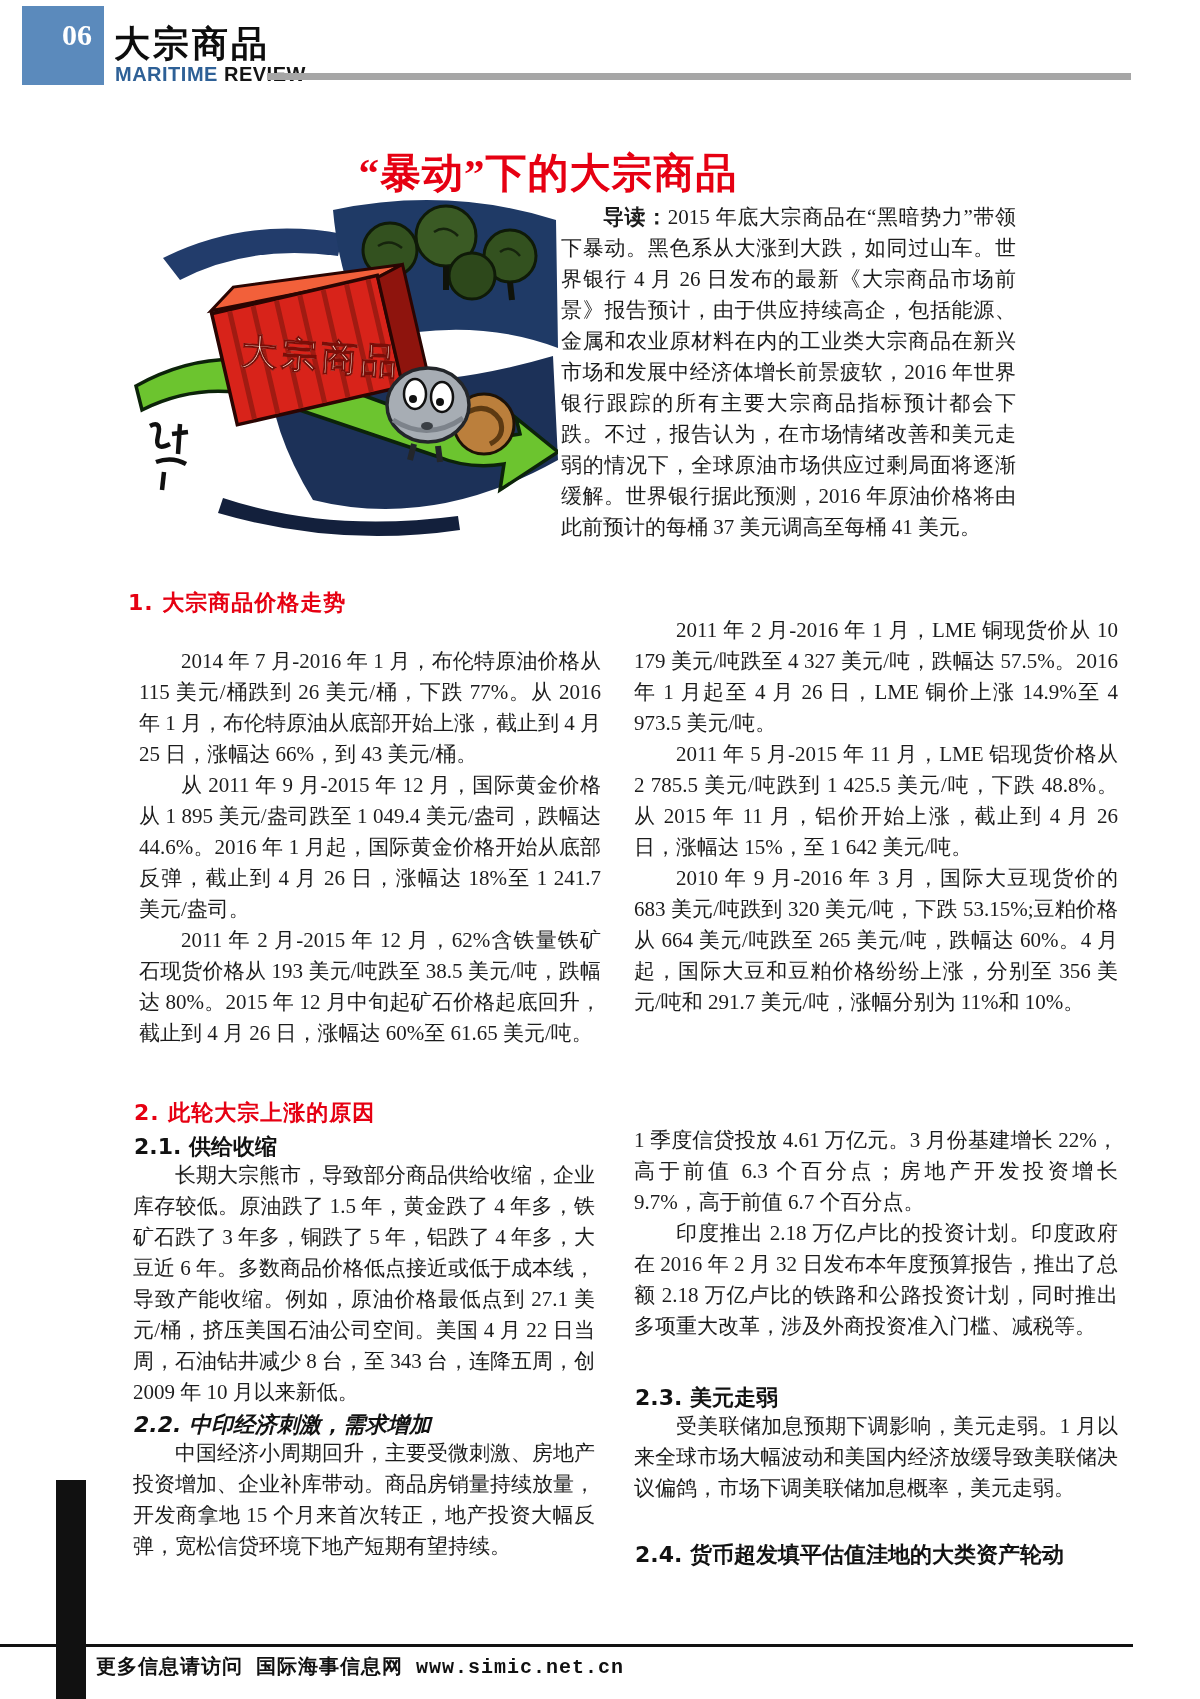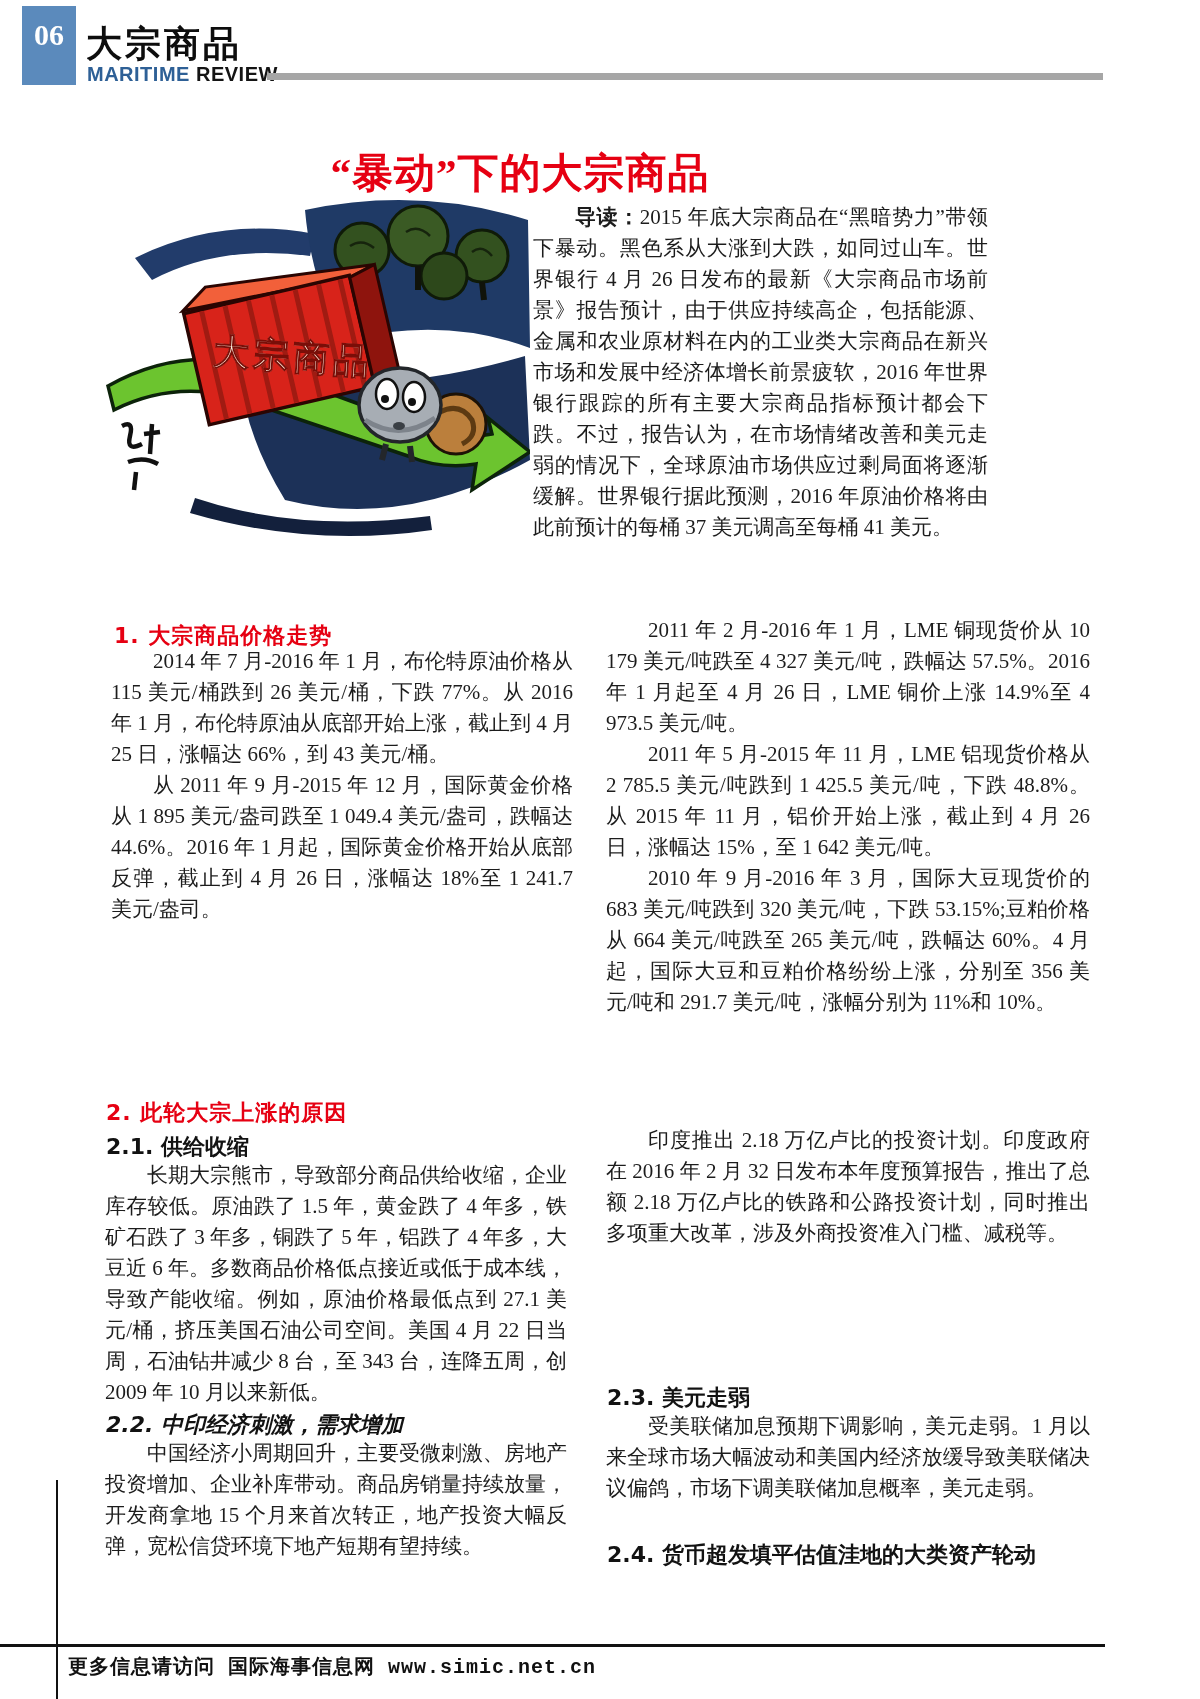--- a/index.html
+++ b/index.html
@@ -1,18 +1,18 @@
 <!DOCTYPE html>
 <html><head>
 <meta charset="utf-8">
 <style>
   html,body{margin:0;padding:0;background:#fff;}
   .page{position:relative;width:1200px;height:1699px;background:#ffffff;overflow:hidden;
         font-family:"Liberation Serif","DejaVu Serif",serif;color:#1c1c1c;}
-  .abs{position:absolute;}
+  .abs{position:absolute;padding-left:28px;}
 
   
   .pagenum-box{left:22px;top:6px;width:54px;height:79px;background:#5b8abc;
                color:#fff;font-weight:bold;font-size:30px;text-align:center;line-height:58px;}
   .masthead-cn{left:86px;top:20px;font-size:36px;font-weight:bold;color:#0d0d0d;
                font-family:"Liberation Sans","DejaVu Sans",sans-serif;letter-spacing:3px;}
   .masthead-en{left:87px;top:63px;font-size:20px;font-weight:bold;
                font-family:"Liberation Sans","DejaVu Sans",sans-serif;letter-spacing:0.5px;}
   .masthead-en .blue{color:#2e6096;}
   .masthead-en .black{color:#141414;}
@@ -106,44 +106,46 @@
         <path d="M28,264 Q44,258 58,266"></path>
         <path d="M36,274 L34,292"></path>
       </g>
     </svg>
   </figure>
 
   <div class="abs col lead">
     <p class="noindent" style="text-indent:2em;"><span class="lab">导读：</span><span>2015 年底大宗商品在“黑暗势力”带领下暴动。黑色系从大涨到大跌，如同过山车。世界银行 4 月 26 日发布的最新《大宗商品市场前景》报告预计，由于供应持续高企，包括能源、金属和农业原材料在内的工业类大宗商品在新兴市场和发展中经济体增长前景疲软，2016 年世界银行跟踪的所有主要大宗商品指标预计都会下跌。不过，报告认为，在市场情绪改善和美元走弱的情况下，全球原油市场供应过剩局面将逐渐缓解。世界银行据此预测，2016 年原油价格将由此前预计的每桶 37 美元调高至每桶 41 美元。</span></p>
   </div>
 
-  <div class="abs sec-head" style="left:114px;top:588px;margin-top:33px;">1. 大宗商品价格走势</div>
+  <div class="abs sec-head" style="left:100px;top:588px;">1. 大宗商品价格走势</div>
 
   <div class="abs col" style="left:111px;top:615px;width:462px;margin-top:31px;">
     <p>2014 年 7 月-2016 年 1 月，布伦特原油价格从 115 美元/桶跌到 26 美元/桶，下跌 77%。从 2016 年 1 月，布伦特原油从底部开始上涨，截止到 4 月 25 日，涨幅达 66%，到 43 美元/桶。</p>
     <p>从 2011 年 9 月-2015 年 12 月，国际黄金价格从 1 895 美元/盎司跌至 1 049.4 美元/盎司，跌幅达 44.6%。2016 年 1 月起，国际黄金价格开始从底部反弹，截止到 4 月 26 日，涨幅达 18%至 1 241.7 美元/盎司。</p>
+    <p>2011 年 2 月-2015 年 12 月，62%含铁量铁矿石现货价格从 193 美元/吨跌至 38.5 美元/吨，跌幅达 80%。2015 年 12 月中旬起矿石价格起底回升，截止到 4 月 26 日，涨幅达 60%至 61.65 美元/吨。</p>
   </div>
 
   <div class="abs col" style="left:606px;top:615px;width:484px;">
     <p>2011 年 2 月-2016 年 1 月，LME 铜现货价从 10 179 美元/吨跌至 4 327 美元/吨，跌幅达 57.5%。2016 年 1 月起至 4 月 26 日，LME 铜价上涨 14.9%至 4 973.5 美元/吨。</p>
     <p>2011 年 5 月-2015 年 11 月，LME 铝现货价格从 2 785.5 美元/吨跌到 1 425.5 美元/吨，下跌 48.8%。从 2015 年 11 月，铝价开始上涨，截止到 4 月 26 日，涨幅达 15%，至 1 642 美元/吨。</p>
     <p>2010 年 9 月-2016 年 3 月，国际大豆现货价的 683 美元/吨跌到 320 美元/吨，下跌 53.15%;豆粕价格从 664 美元/吨跌至 265 美元/吨，跌幅达 60%。4 月起，国际大豆和豆粕价格纷纷上涨，分别至 356 美元/吨和 291.7 美元/吨，涨幅分别为 11%和 10%。</p>
   </div>
 
   <div class="abs sec-head" style="left:106px;top:1098px;">2. 此轮大宗上涨的原因</div>
   <div class="abs sub-head" style="left:106px;top:1132px;">2.1. 供给收缩</div>
   <div class="abs col" style="left:105px;top:1160px;width:462px;">
     <p>长期大宗熊市，导致部分商品供给收缩，企业库存较低。原油跌了 1.5 年，黄金跌了 4 年多，铁矿石跌了 3 年多，铜跌了 5 年，铝跌了 4 年多，大豆近 6 年。多数商品价格低点接近或低于成本线，导致产能收缩。例如，原油价格最低点到 27.1 美元/桶，挤压美国石油公司空间。美国 4 月 22 日当周，石油钻井减少 8 台，至 343 台，连降五周，创 2009 年 10 月以来新低。</p>
   </div>
   <div class="abs sub-head" style="left:106px;top:1410px;font-style:italic;">2.2. 中印经济刺激，需求增加</div>
   <div class="abs col" style="left:105px;top:1438px;width:462px;">
     <p>中国经济小周期回升，主要受微刺激、房地产投资增加、企业补库带动。商品房销量持续放量，开发商拿地 15 个月来首次转正，地产投资大幅反弹，宽松信贷环境下地产短期有望持续。</p>
   </div>
 
   <div class="abs col" style="left:606px;top:1125px;width:484px;">
+    <p class="noindent">1 季度信贷投放 4.61 万亿元。3 月份基建增长 22%，高于前值 6.3 个百分点；房地产开发投资增长 9.7%，高于前值 6.7 个百分点。</p>
     <p>印度推出 2.18 万亿卢比的投资计划。印度政府在 2016 年 2 月 32 日发布本年度预算报告，推出了总额 2.18 万亿卢比的铁路和公路投资计划，同时推出多项重大改革，涉及外商投资准入门槛、减税等。</p>
   </div>
   <div class="abs sub-head" style="left:607px;top:1383px;">2.3. 美元走弱</div>
   <div class="abs col" style="left:606px;top:1411px;width:484px;">
     <p>受美联储加息预期下调影响，美元走弱。1 月以来全球市场大幅波动和美国内经济放缓导致美联储决议偏鸽，市场下调美联储加息概率，美元走弱。</p>
   </div>
   <div class="abs sub-head" style="left:607px;top:1540px;">2.4. 货币超发填平估值洼地的大类资产轮动</div>
 
   <div class="abs foot-vline"></div>
   <div class="abs foot-hline"></div>

